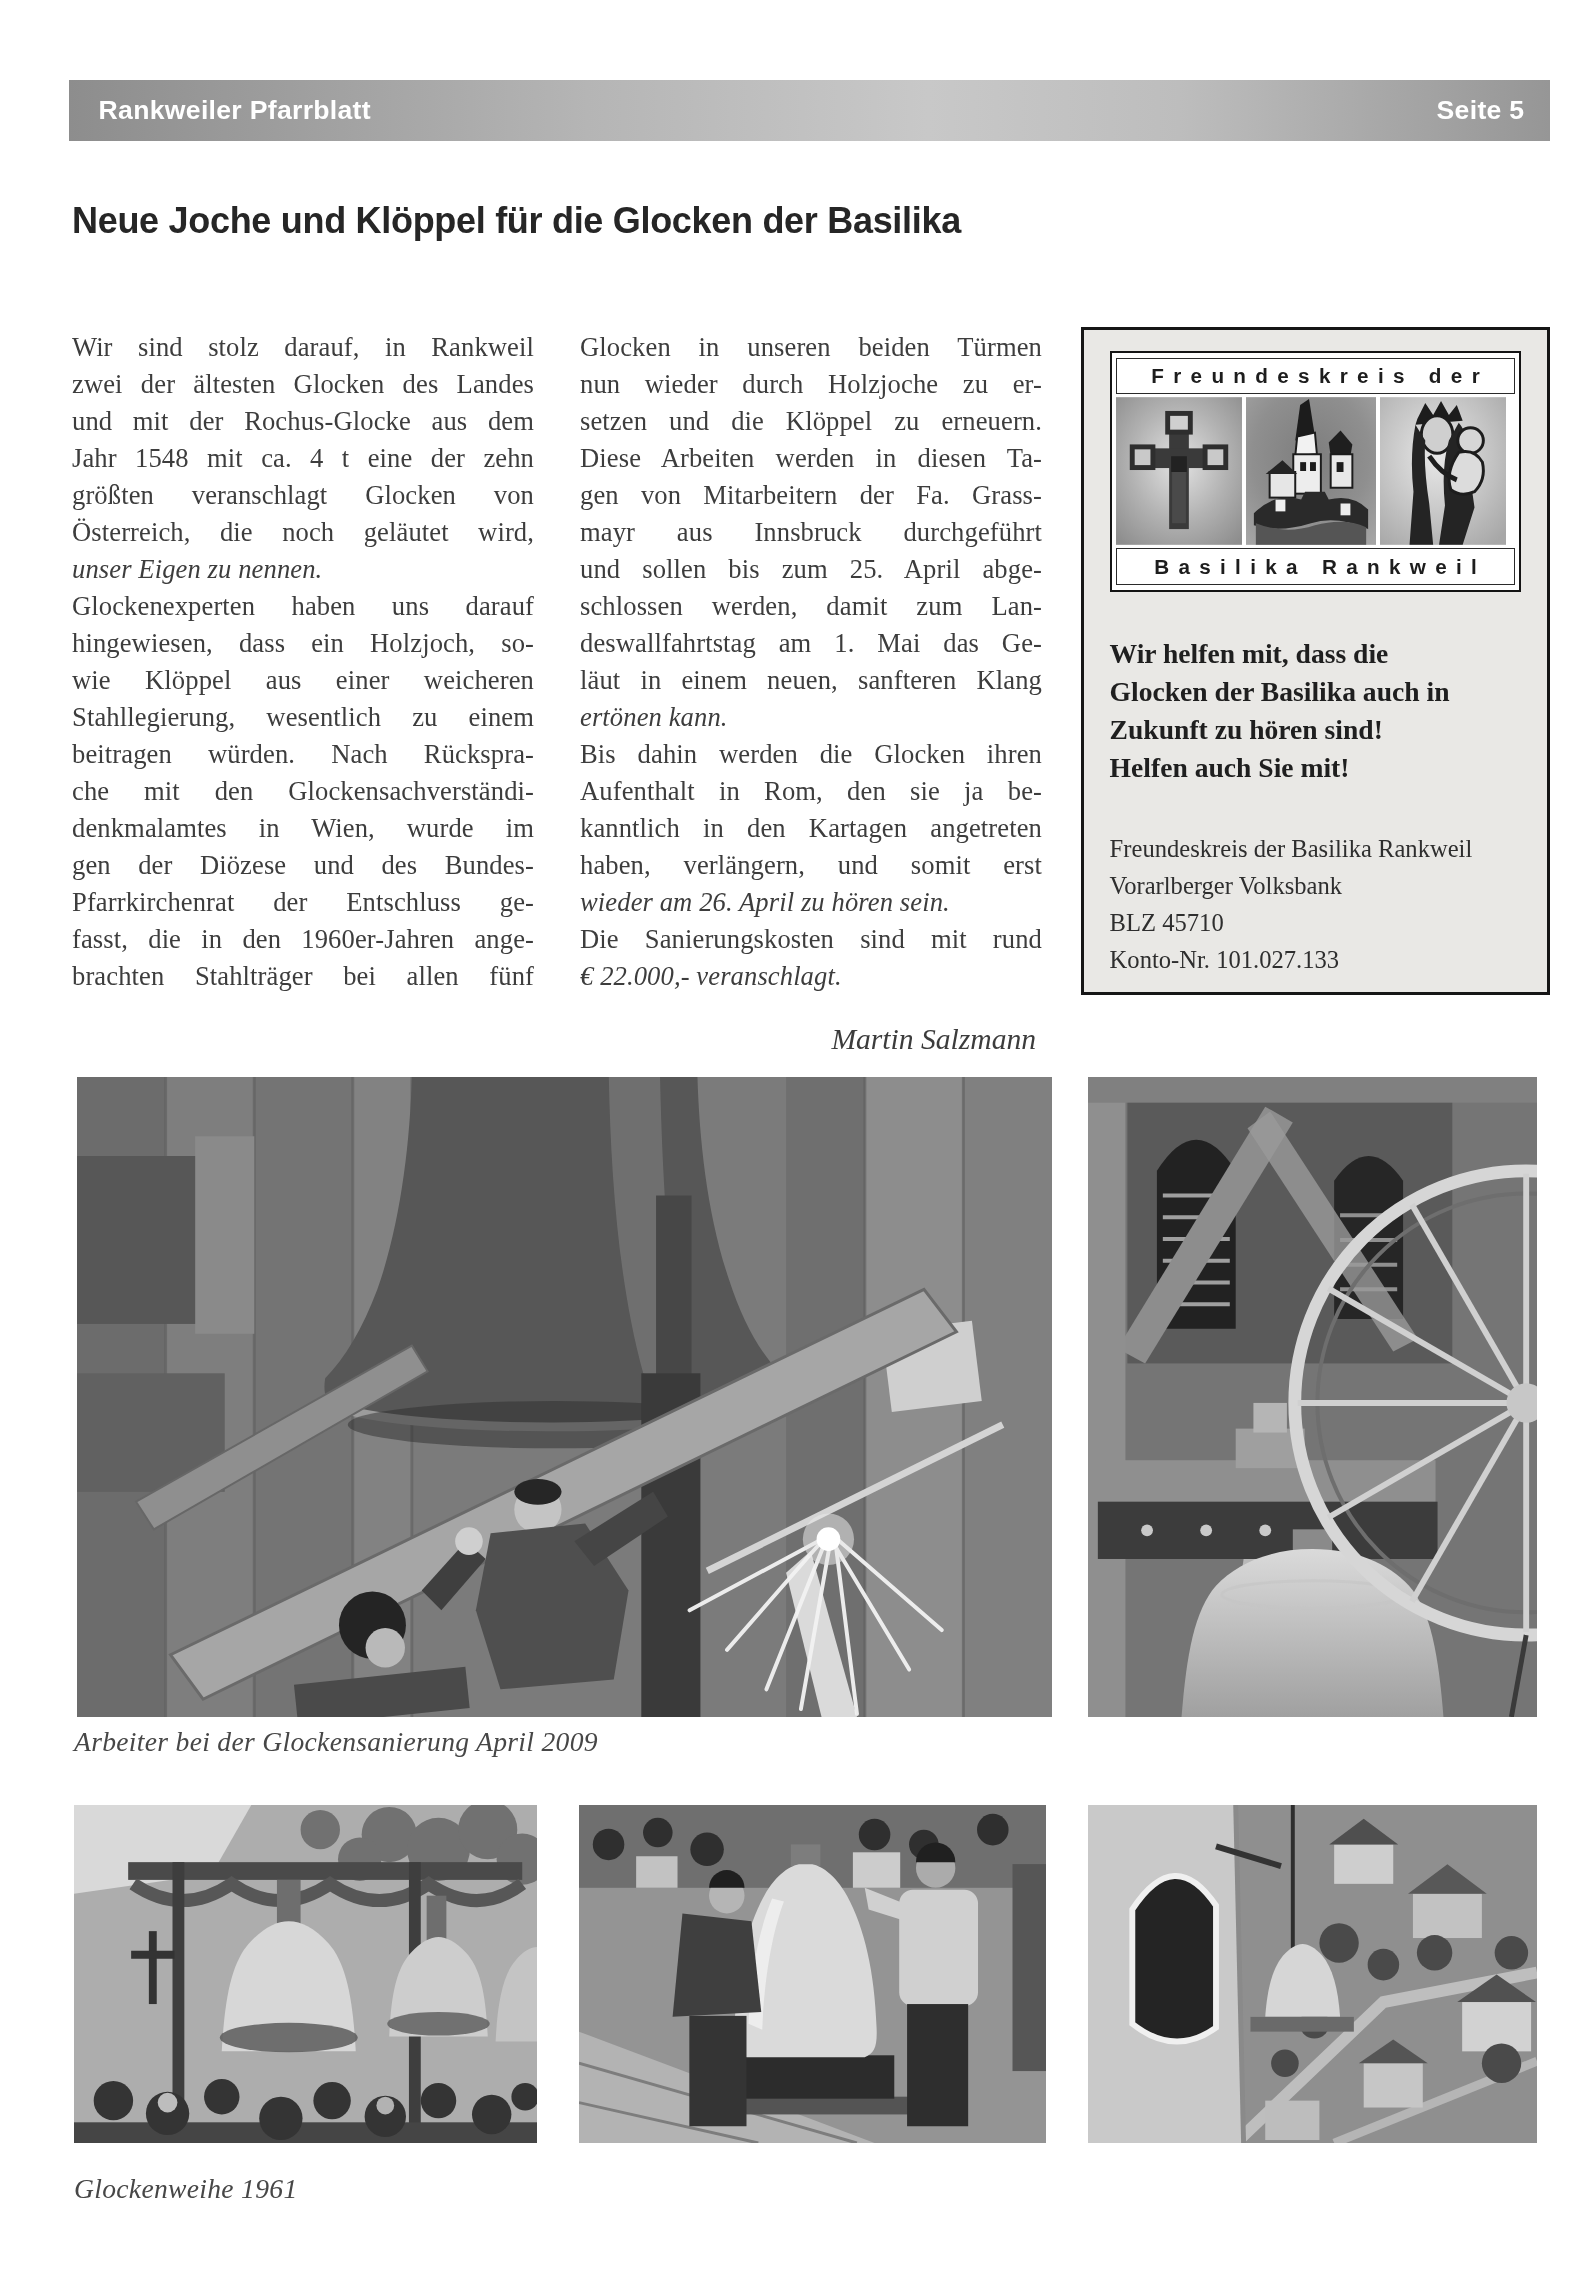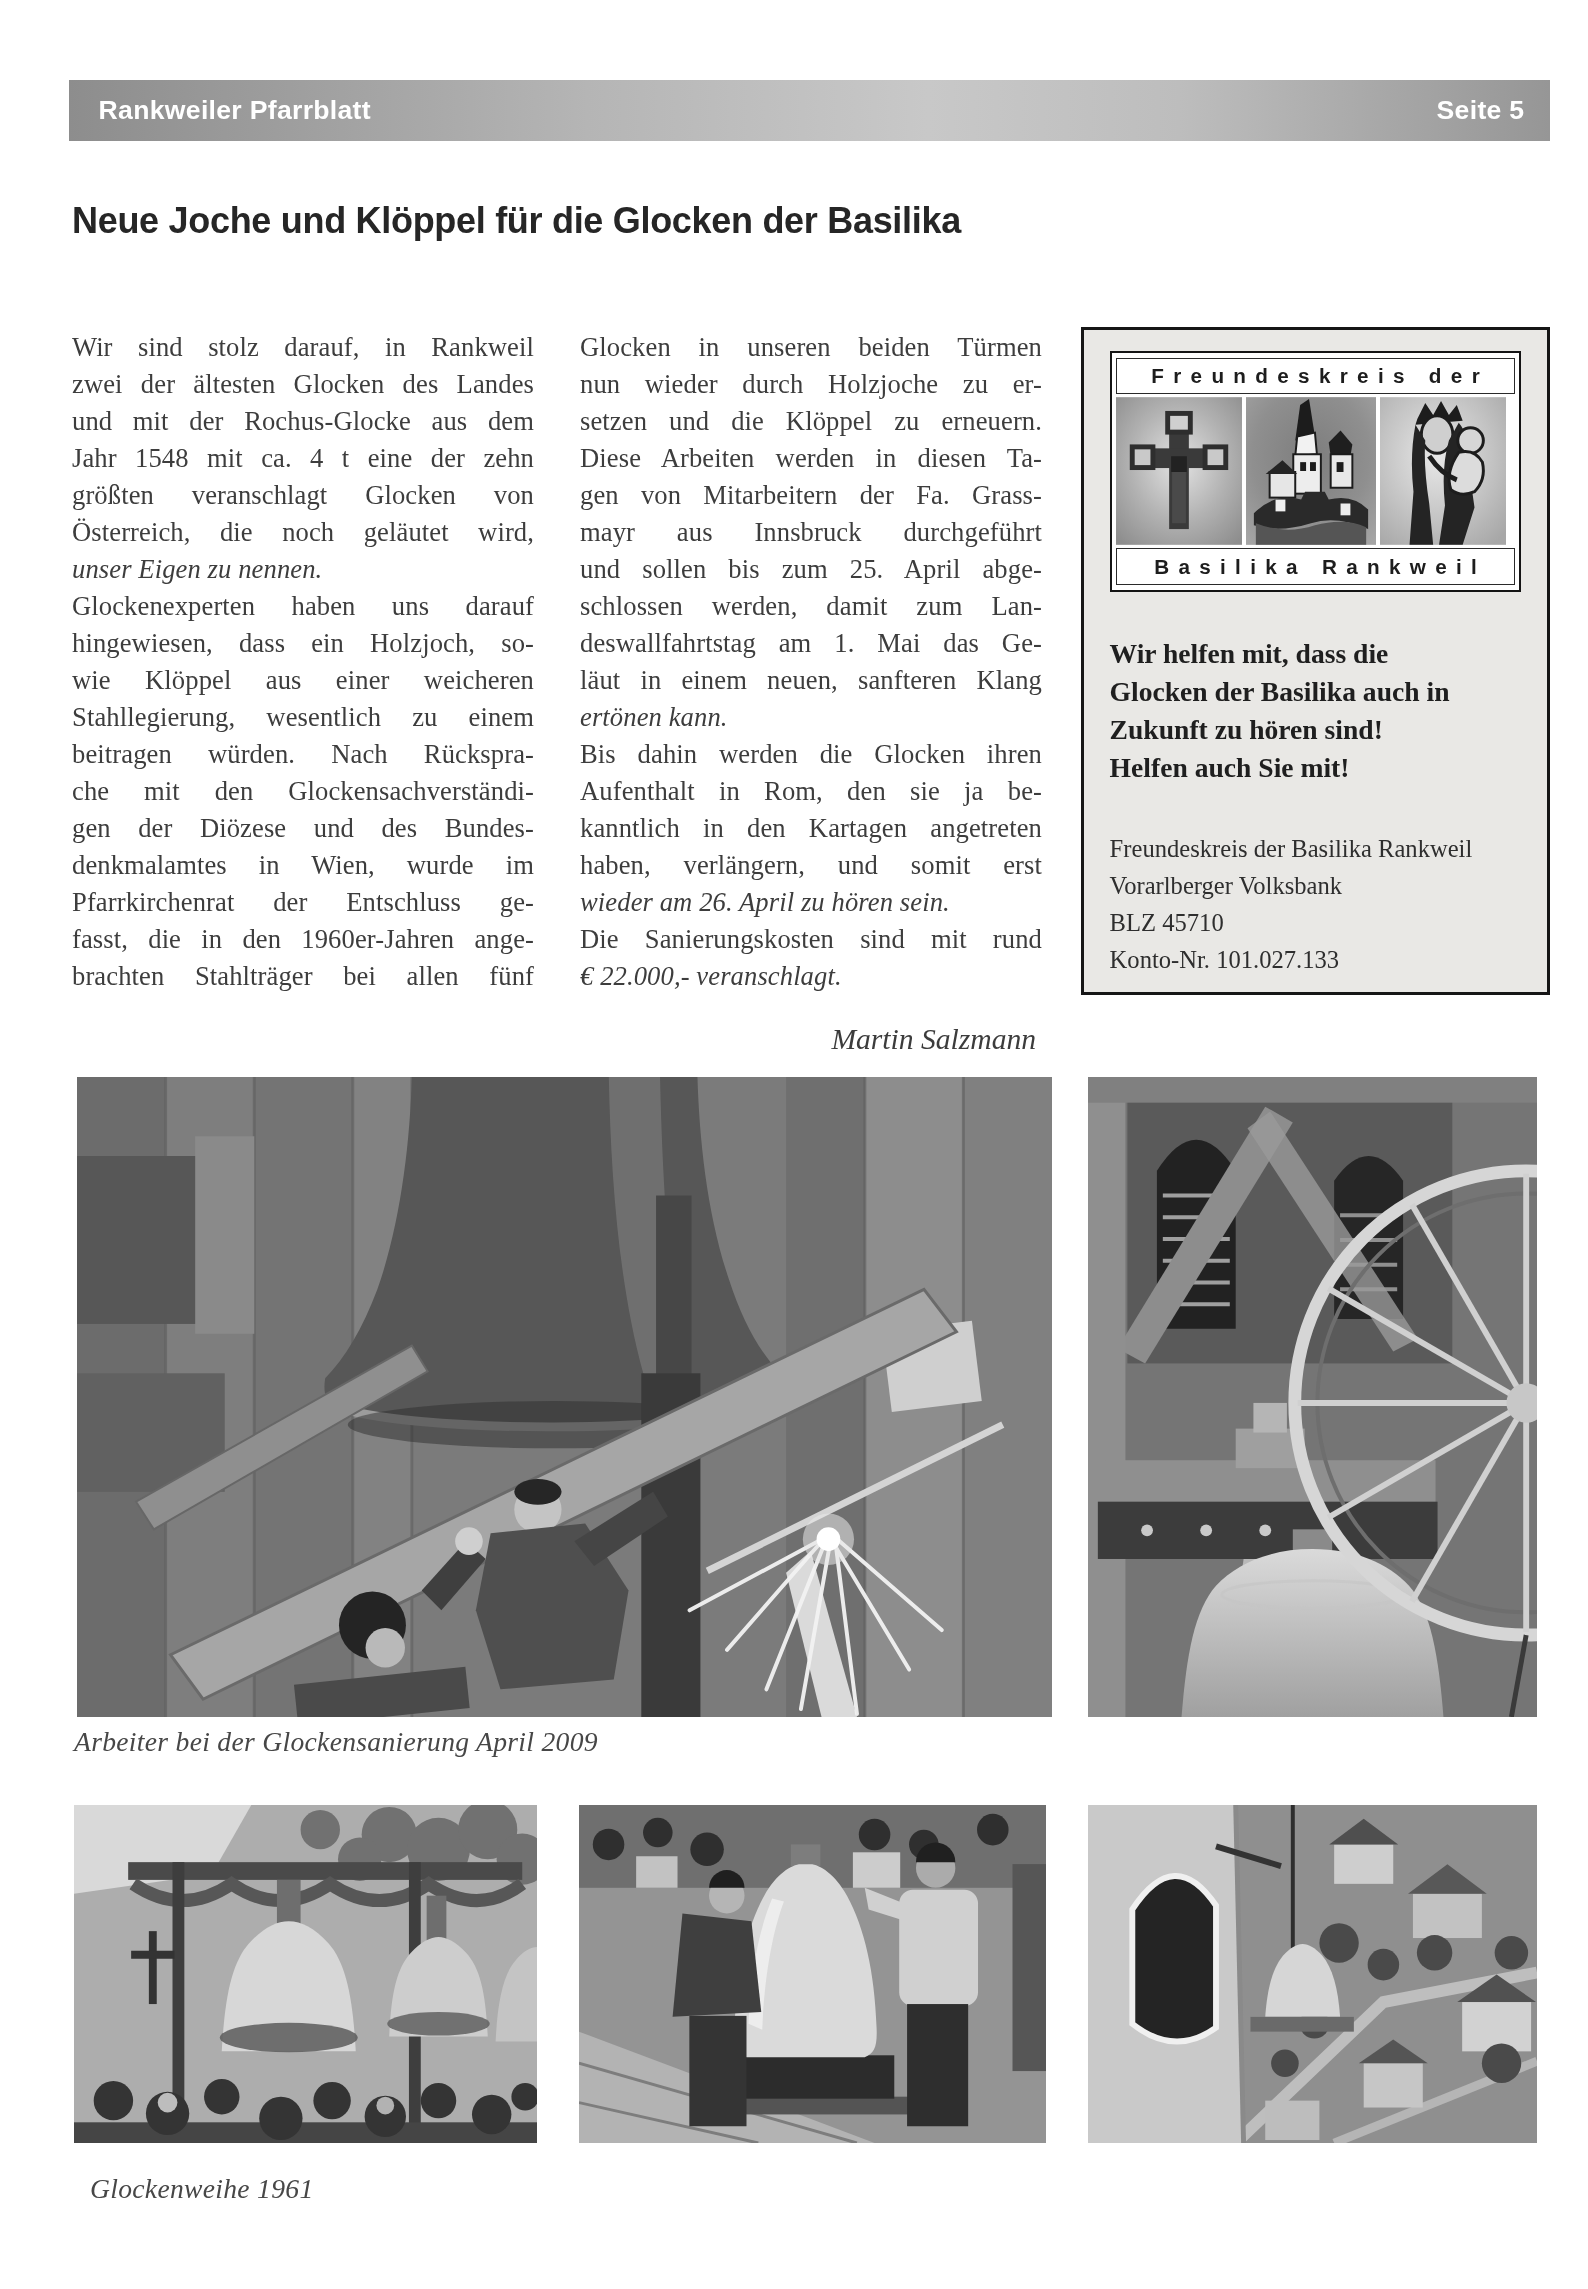--- a/index.html
+++ b/index.html
@@ -50,21 +50,21 @@
   .photo{position:absolute;background:#9a9a9a;}
   .photo svg{display:block;width:100%;height:100%;}
   .photo-large{left:77px;top:1077px;width:975px;height:640px;}
   .photo-wheel{left:1088px;top:1077px;width:449px;height:640px;}
   .photo-b1{left:74px;top:1805px;width:463px;height:338px;}
   .photo-b2{left:579px;top:1805px;width:467px;height:338px;}
   .photo-b3{left:1088px;top:1805px;width:449px;height:338px;}
 
   .caption{position:absolute;font-style:italic;font-size:27.6px;color:#474747;letter-spacing:0.3px;}
   .caption-main{left:74px;top:1726px;}
-  .caption-bottom{left:74px;top:2173px;margin-left:16px;}
+  .caption-bottom{left:74px;top:2173px;}
 </style>
 </head>
 <body>
 
 <div class="page">
 
   <header class="topbar">
     <span>Rankweiler Pfarrblatt</span>
     <span>Seite 5</span>
   </header>
@@ -79,22 +79,22 @@
       <div class="line">Jahr 1548 mit ca. 4 t eine der zehn</div>
       <div class="line">größten veranschlagt Glocken von</div>
       <div class="line">Österreich, die noch geläutet wird,</div>
       <div class="line endline">unser Eigen zu nennen.</div>
       <div class="line">Glockenexperten haben uns darauf</div>
       <div class="line">hingewiesen, dass ein Holzjoch, so-</div>
       <div class="line">wie Klöppel aus einer weicheren</div>
       <div class="line">Stahllegierung, wesentlich zu einem</div>
       <div class="line">beitragen würden. Nach Rückspra-</div>
       <div class="line">che mit den Glockensachverständi-</div>
+      <div class="line">denkmalamtes in Wien, wurde im</div>
       <div class="line">gen der Diözese und des Bundes-</div>
-      <div class="line">denkmalamtes in Wien, wurde im</div>
       <div class="line">Pfarrkirchenrat der Entschluss ge-</div>
       <div class="line">fasst, die in den 1960er-Jahren ange-</div>
       <div class="line">brachten Stahlträger bei allen fünf</div>
     </div>
 
   <div class="col col2">
 
   <div class="line">Glocken in unseren beiden Türmen</div>
       <div class="line">nun wieder durch Holzjoche zu er-</div>
       <div class="line">setzen und die Klöppel zu erneuern.</div>

